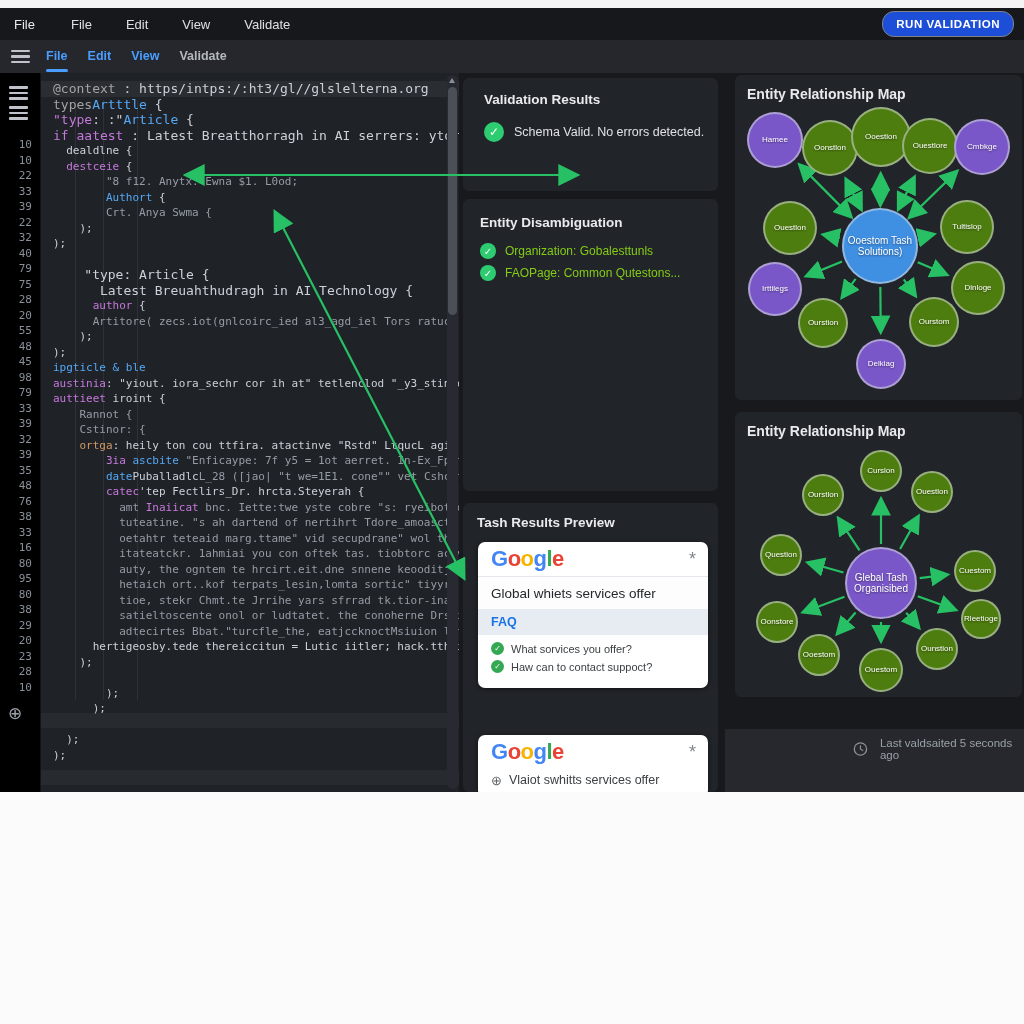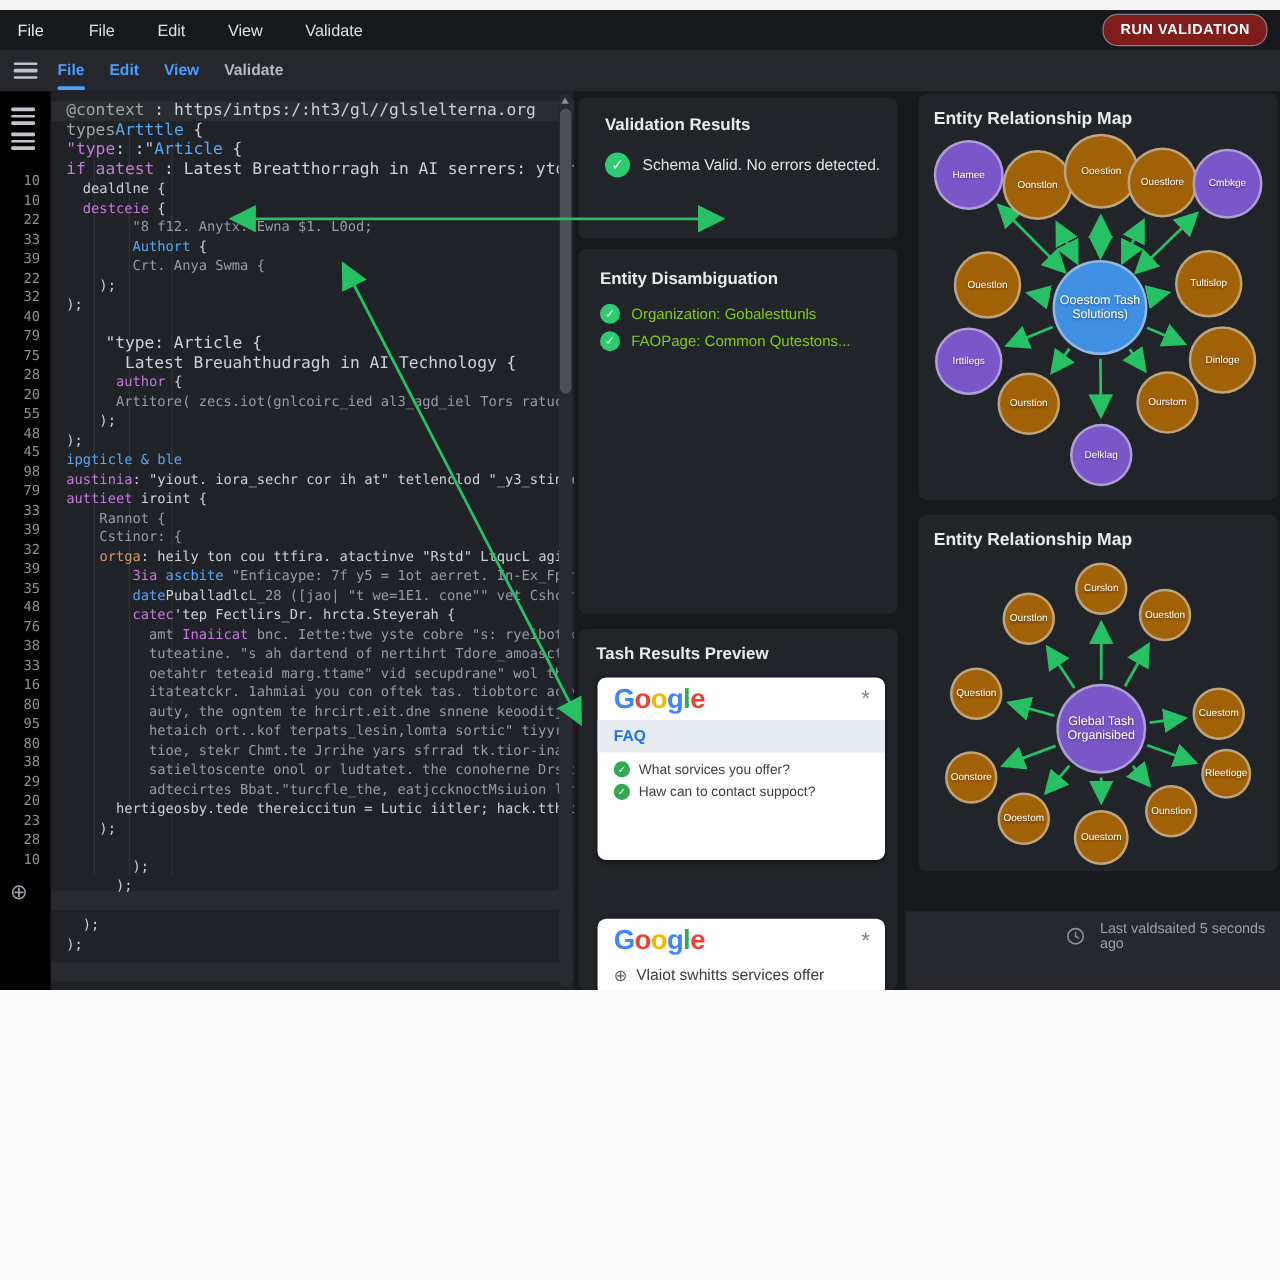--- a/index.html
+++ b/index.html
@@ -7,21 +7,21 @@
   body { background:#fbfbfb; font-family:"Liberation Sans", sans-serif; position:relative; overflow:hidden; }
 
   .app { position:absolute; left:0; top:0; width:1024px; height:792px; background:#17191d; overflow:hidden; }
   .white-strip { position:absolute; left:0; top:0; width:1024px; height:8px; background:#f4f4f4; }
 
   
   .topbar { position:absolute; left:0; top:8px; width:1024px; height:32px; background:#16181c; display:flex; align-items:center; }
   .topbar .first-file { margin-left:14px; color:#e8eaee; font-size:13px; }
   .tmenu { display:flex; margin-left:36px; gap:34px; }
   .tmenu-item { color:#dde0e4; font-size:13px; cursor:default; }
-  .run-btn { margin-left:auto; margin-right:10px; background:#7f1d1d; border:1px solid #7e8187; border-radius:12px; color:#ffffff; font-size:11.5px; font-weight:bold; letter-spacing:.5px; padding:6px 13px; font-family:"Liberation Sans", sans-serif; }
+  .run-btn { margin-left:auto; margin-right:10px; background:#1d4ed8; border:1px solid #7e8187; border-radius:12px; color:#ffffff; font-size:11.5px; font-weight:bold; letter-spacing:.5px; padding:6px 13px; font-family:"Liberation Sans", sans-serif; }
 
   
   .tabbar { position:absolute; left:0; top:40px; width:1024px; height:33px; background:#25272c; display:flex; align-items:center; }
   .tab-hamburger { margin-left:11px; }
   .tabs { display:flex; margin-left:16px; gap:20px; }
   .tab-item { color:#b4b8bf; font-size:12.5px; font-weight:bold; position:relative; padding-bottom:2px; }
   .tab-item.accent { color:#4a9eff; }
   .tab-item.active::after { content:""; position:absolute; left:0; bottom:-7px; width:100%; height:3px; background:#4a9eff; border-radius:2px; }
 
   
@@ -86,21 +86,21 @@
   .g2-text { color:#3c4043; font-size:12.5px; }
 
   
   .p-map0 { left:735px; top:75px; width:287px; height:325px; }
   .p-map1 { left:735px; top:412px; width:287px; height:285px; }
   .p-map0 .panel-title, .p-map1 .panel-title { position:absolute; left:12px; top:11px; font-size:14px; }
   .map-canvas { position:absolute; left:0; top:0; width:100%; height:100%; }
   .map-canvas svg { position:absolute; left:0; top:0; }
   .map-node { position:absolute; border-radius:50%; display:flex; align-items:center; justify-content:center; text-align:center; color:#fff; border:2px solid rgba(215,218,222,.55); font-size:8px; line-height:1.15; padding:2px; text-shadow:0 1px 2px rgba(0,0,0,.45); overflow:hidden; }
   .map-node.center { font-size:10px; }
-  .node-orange { background:#a16207; }
+  .node-orange { background:#4d7c0f; }
   .node-purple { background:#7a57c8; }
   .node-blue { background:#3f8fe3; }
 
   .footer-strip { position:absolute; left:725px; top:697px; width:299px; height:95px; background:#26282d;margin-top:32px; }
   .footer-row { position:absolute; left:128px; top:8px; display:flex; align-items:center; gap:12px; }
   .footer-text { color:#9aa0a8; font-size:11.5px; }
 
   .annotations { position:absolute; left:0; top:0; pointer-events:none; }
 </style>
 </head>
@@ -222,20 +222,21 @@
   </section>
 
   <section class="panel p-rich">
     <h2 class="panel-title">Tash Results Preview</h2>
 
     <div class="gcard gcard1">
       <div class="gcard-head">
         <span class="glogo"><span style="color: rgb(66, 133, 244);">G</span><span style="color: rgb(234, 67, 53);">o</span><span style="color: rgb(244, 180, 0);">o</span><span style="color: rgb(66, 133, 244);">g</span><span style="color: rgb(52, 168, 83);">l</span><span style="color: rgb(234, 67, 53);">e</span></span>
         <span class="star-icon">*</span>
       </div>
+      <div class="gquery">Global whiets services offer</div>
       <div class="faq-band">FAQ</div>
       <div class="faq-rows" id="faq-rows">
           <div class="faq-row">
             <span class="check smc">✓</span>
             <span class="faq-q">What sorvices you offer?</span>
           </div>
           <div class="faq-row">
             <span class="check smc">✓</span>
             <span class="faq-q">Haw can to contact suppoct?</span>
           </div>

